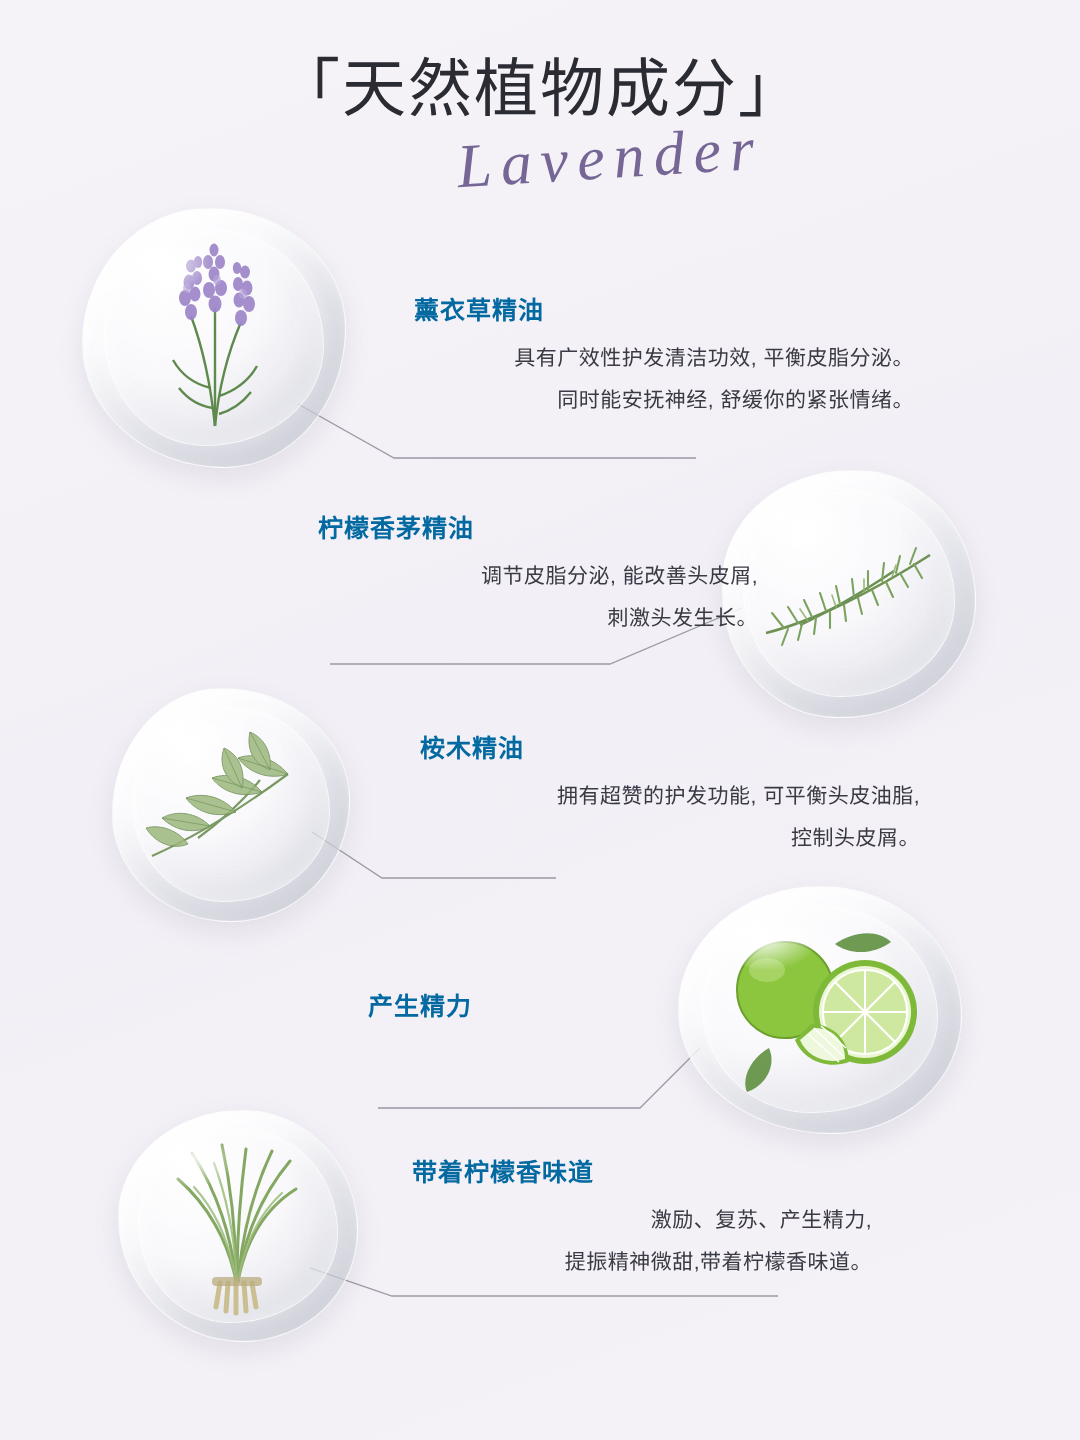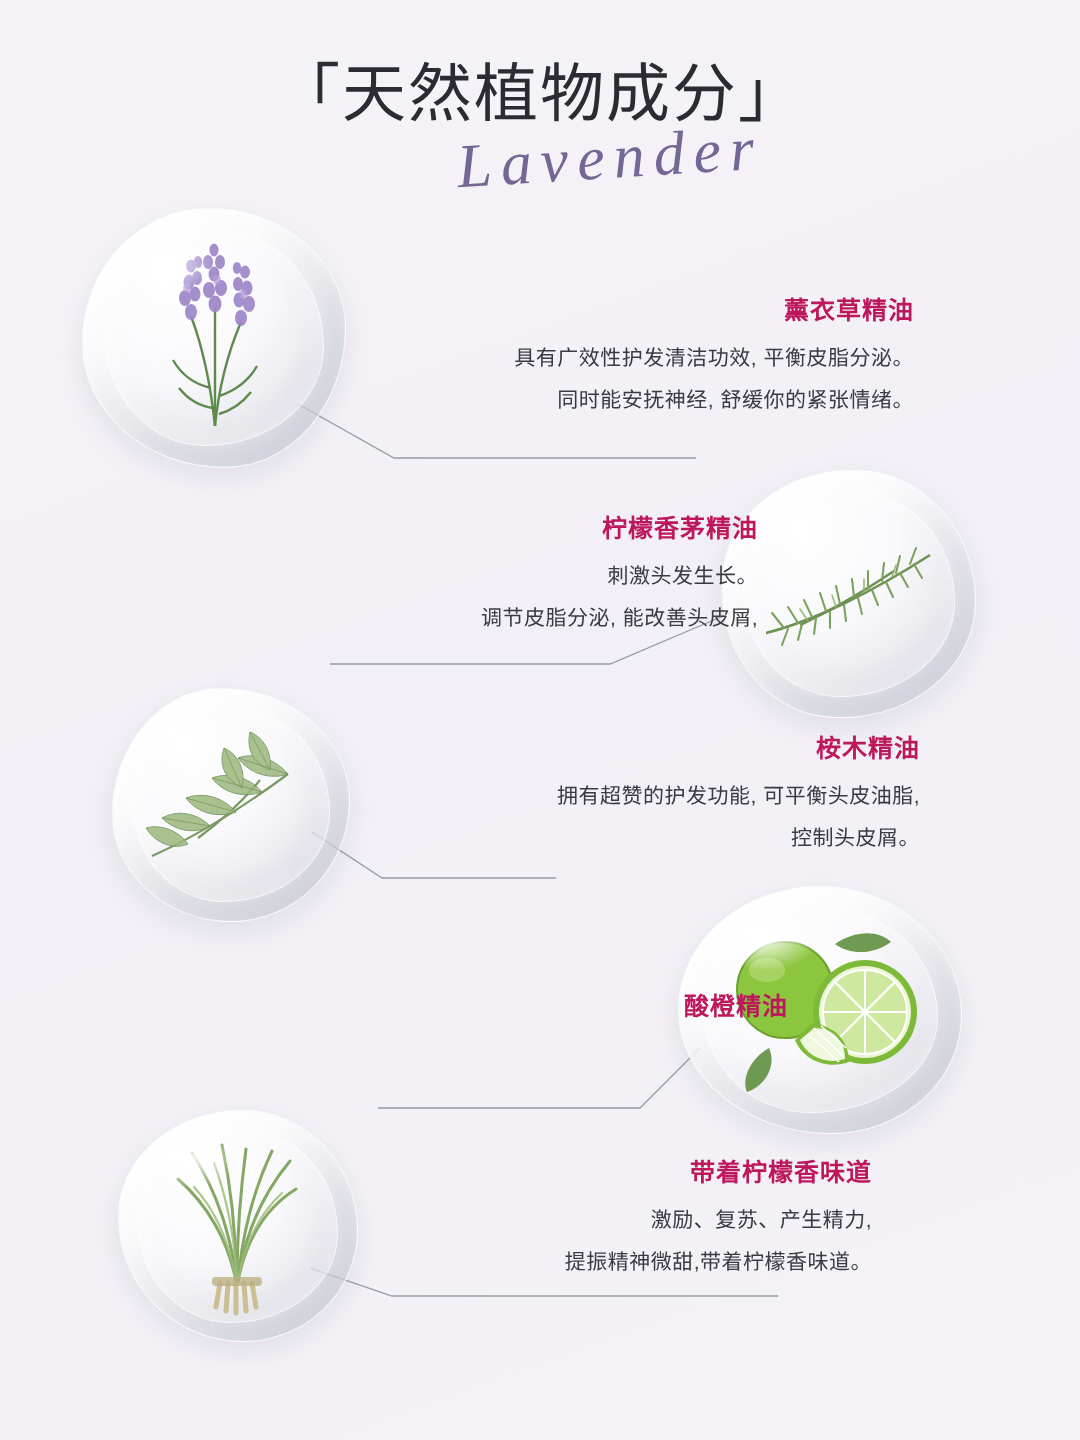--- a/index.html
+++ b/index.html
@@ -23,21 +23,21 @@
     left: 0;
     width: 1080px;
     text-align: center;
   }
   .title-cn {
     font-size: 64px;
     line-height: 1.15;
     font-weight: 500;
     letter-spacing: 2px;
     color: #2b2b33;
-    font-family: Liberation Sans, sans-serif;
+    font-family: Liberation Mono, monospace;
     white-space: nowrap;
   }
   .title-script {
     margin-top: -10px;
     font-size: 62px;
     color: #6b5b8e;
     font-family: "Liberation Serif", "DejaVu Serif", serif;
     font-style: italic;
     letter-spacing: 9px;
     transform: translateX(70px) rotate(-3.5deg);
@@ -93,23 +93,22 @@
 
   
   .lines { position: absolute; inset: 0; pointer-events: none; }
 
   
   .entry { position: absolute; }
   .entry h3 {
     margin: 0 0 18px 0;
     font-size: 25px;
     font-weight: 700;
-    color: #be185d;
+    color: #0369a1;
     letter-spacing: 1px;
-    text-align: right;
   }
   .entry p {
     margin: 0 0 14px 0;
     font-size: 21px;
     line-height: 1.35;
     color: #3a3a44;
     letter-spacing: .5px;
     text-align: right;
   }
   .entry p:last-child { margin-bottom: 0; }
@@ -321,31 +320,31 @@
 </div>
 
 <div class="entry" id="entry-lavender">
   <h3>薰衣草精油</h3>
   <p>具有广效性护发清洁功效, 平衡皮脂分泌。</p>
   <p>同时能安抚神经, 舒缓你的紧张情绪。</p>
 </div>
 
 <div class="entry" id="entry-rosemary">
   <h3>柠檬香茅精油</h3>
+  <p>调节皮脂分泌, 能改善头皮屑,</p>
   <p>刺激头发生长。</p>
-  <p>调节皮脂分泌, 能改善头皮屑,</p>
 </div>
 
 <div class="entry" id="entry-eucalyptus">
   <h3>桉木精油</h3>
   <p>拥有超赞的护发功能, 可平衡头皮油脂,</p>
   <p>控制头皮屑。</p>
 </div>
 
 <div class="entry" id="entry-lime">
-  <h3>酸橙精油</h3>
+  <h3>产生精力</h3>
 </div>
 
 <div class="entry" id="entry-lemongrass">
   <h3>带着柠檬香味道</h3>
   <p>激励、复苏、产生精力,</p>
   <p>提振精神微甜,带着柠檬香味道。</p>
 </div>
 
 </body></html>

